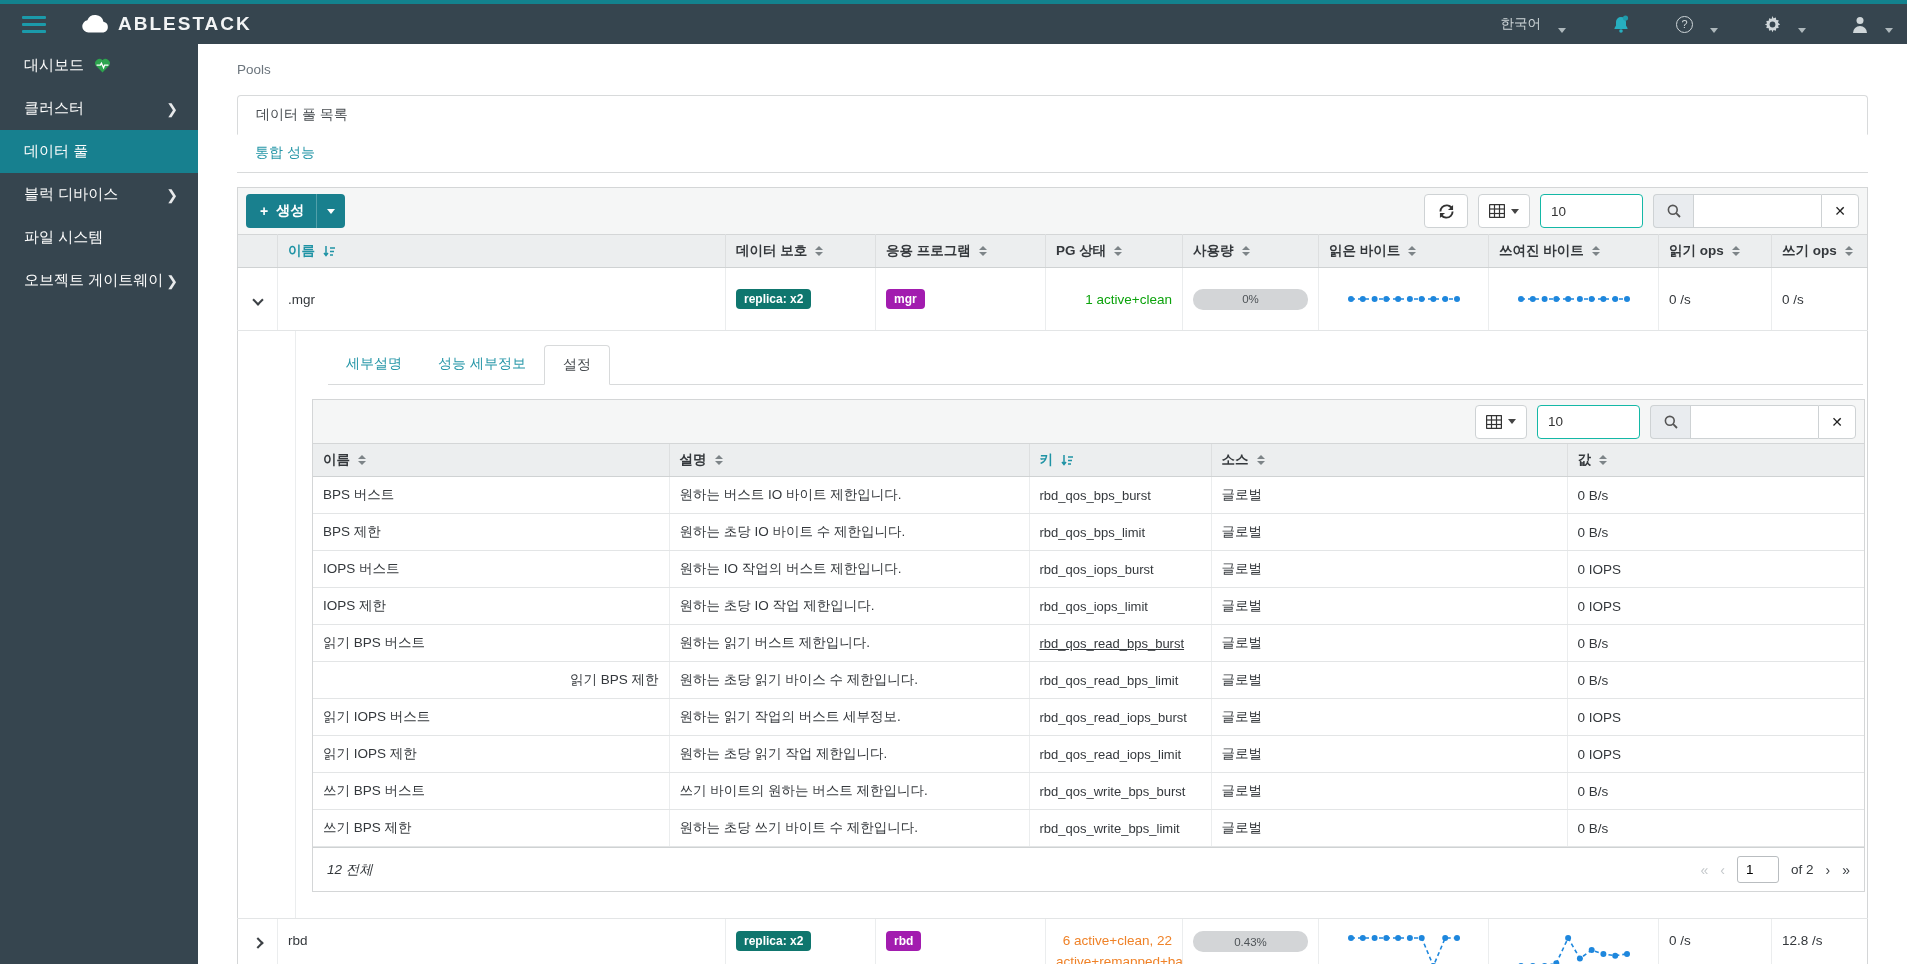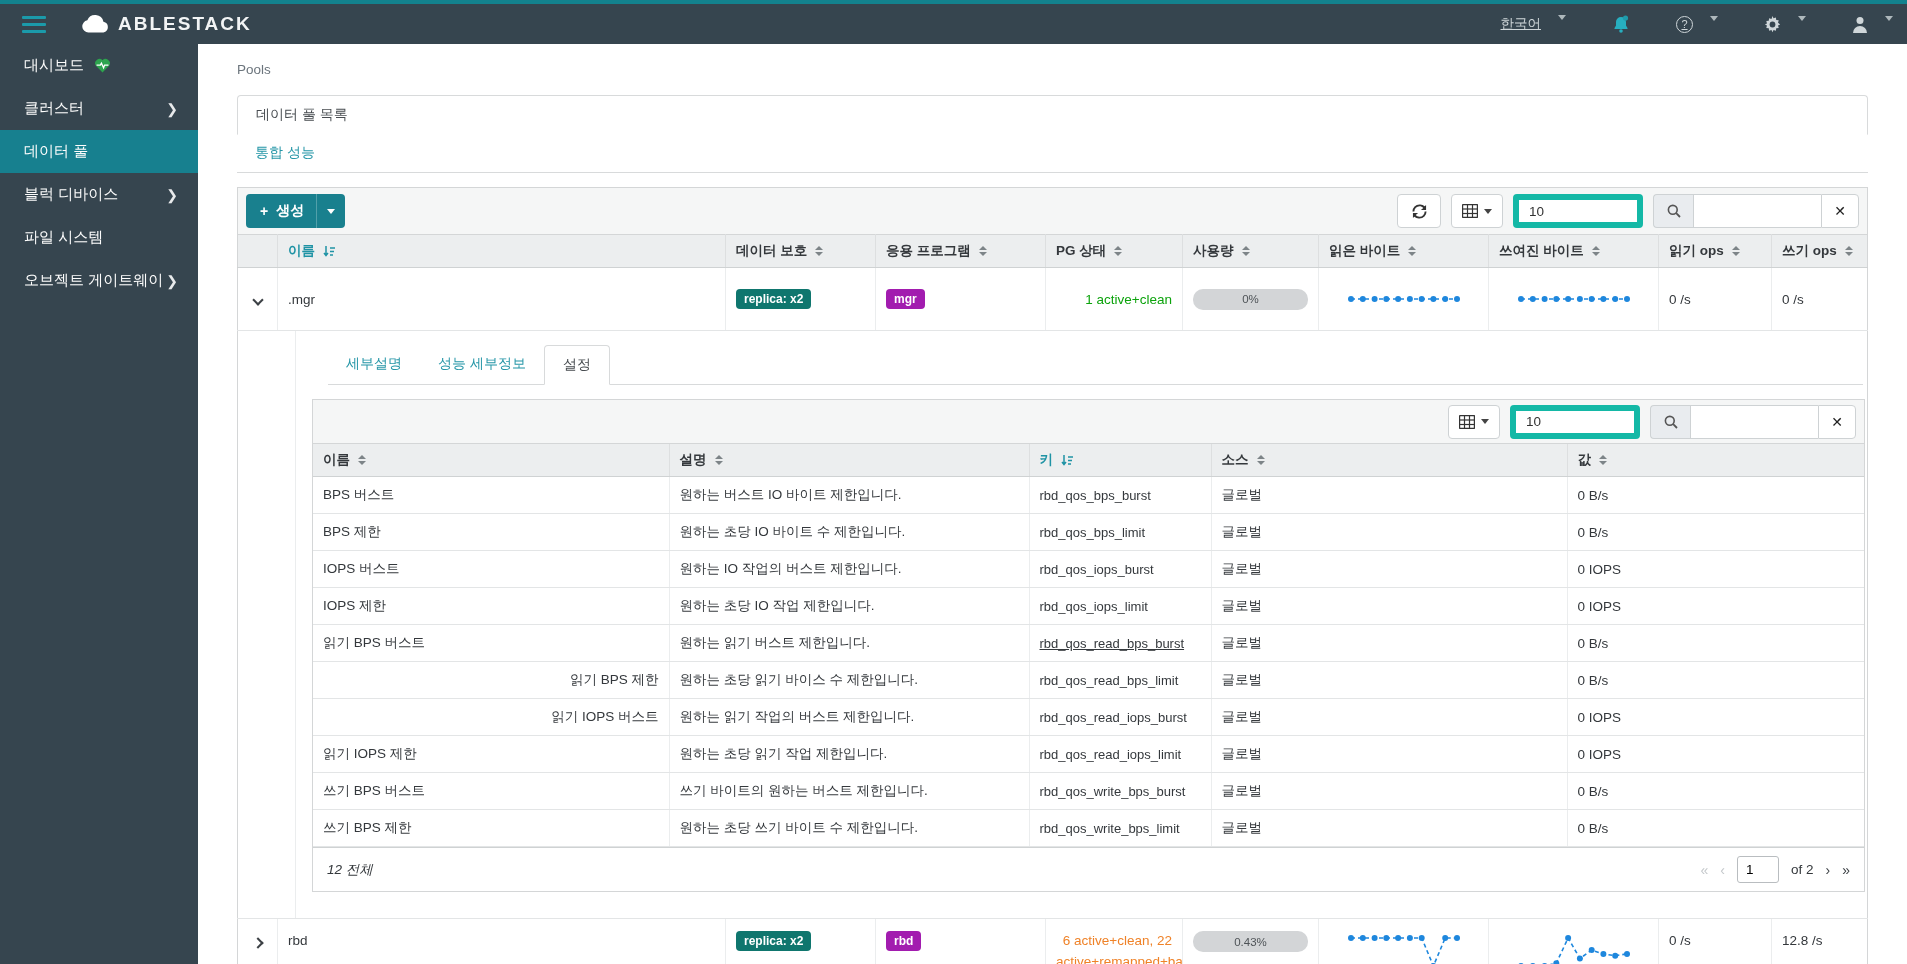--- a/index.html
+++ b/index.html
@@ -8,21 +8,21 @@
 
   
   .navbar { height:44px; background:#36454f; border-top:4px solid #13828e;
             display:flex; align-items:center; position:relative; z-index:10; }
   .hamburger { width:198px; display:flex; align-items:center; padding-left:22px; cursor:pointer; }
   .hamburger .bars { display:flex; flex-direction:column; gap:4px; }
   .hamburger .bars span { display:block; width:24px; height:3px; background:#1b9aaa; border-radius:1px; }
   .brand { display:flex; align-items:center; gap:8px; color:#fff; margin-left:-118px; }
   .brand-text { font-size:19px; font-weight:bold; letter-spacing:2px; color:#f2f4f5; }
   .nav-right { margin-left:auto; display:flex; align-items:center; gap:46px; padding-right:14px; }
-  .nav-item { color:#cfd6d9; font-size:13.5px; display:flex; align-items:flex-start; gap:17px; cursor:pointer; white-space:nowrap;text-decoration:underline; }
+  .nav-item { color:#cfd6d9; font-size:13.5px; display:flex; align-items:flex-end; gap:17px; cursor:pointer; white-space:nowrap; }
   .caret { width:0; height:0; border-left:4px solid transparent; border-right:4px solid transparent;
            border-top:5px solid #aeb8bc; display:inline-block; }
   .qmark { width:17px; height:17px; border:1.4px solid #cfd6d9; border-radius:50%;
            display:inline-flex; align-items:center; justify-content:center; font-size:11px; }
   .bell-dot { position:relative; }
 
   
   .sidebar { position:absolute; top:44px; left:0; bottom:0; width:198px; background:#36454f; }
   .side-item { height:43px; display:flex; align-items:center; padding:0 20px 0 24px;
                color:#fdfdfd; font-size:15px; cursor:pointer; }
@@ -45,21 +45,21 @@
   .btn-create { background:#19808e; color:#fff; border:none; border-radius:4px; height:34px;
                 display:flex; align-items:center; font-size:14px; font-weight:bold; cursor:pointer; }
   .btn-create .main-part { padding:0 12px 0 14px; display:flex; gap:8px; align-items:center; }
   .btn-create .split { padding:0 10px; border-left:1px solid rgba(255,255,255,.25);
                        height:100%; display:flex; align-items:center; }
   .btn-create .caret { border-top-color:#fff; }
   .spacer { flex:1; }
   .tbtn { background:#fff; border:1px solid #ced2d4; border-radius:4px; height:34px; min-width:44px;
           display:flex; align-items:center; justify-content:center; gap:6px; cursor:pointer; padding:0 10px; }
   .tbtn .caret { border-top-color:#444; }
-  .pagesize { width:130px; height:34px; border:6px solid #14b8a6; border-radius:4px;
+  .pagesize { width:103px; height:34px; border:1px solid #14b8a6; border-radius:4px;
               padding:0 10px; font-size:13.5px; color:#333; }
   .searchgrp { display:flex; height:34px; }
   .searchgrp .addon { width:40px; background:#e9ecef; border:1px solid #ced2d4; border-right:none;
                       border-radius:4px 0 0 4px; display:flex; align-items:center; justify-content:center; }
   .searchgrp input { width:128px; border:1px solid #ced2d4; border-right:none; padding:0 8px; font-size:13px; outline:none; }
   .searchgrp .clear { width:38px; background:#fff; border:1px solid #ced2d4; border-radius:0 4px 4px 0;
                       display:flex; align-items:center; justify-content:center; font-size:14px; color:#222;
                       font-weight:bold; cursor:pointer; }
 
   
@@ -551,22 +551,22 @@
 
                   <tr>
                     <td style="padding:9px 10px;text-align:right;">읽기 BPS 제한</td>
                     <td style="padding:9px 10px;">원하는 초당 읽기 바이스 수 제한입니다.</td>
                     <td style="padding:9px 10px; font-size:13px;">rbd_qos_read_bps_limit</td>
                     <td style="padding:9px 10px;">글로벌</td>
                     <td style="padding:9px 10px;">0 B/s</td>
                   </tr>
 
                   <tr>
-                    <td style="padding:9px 10px;text-align:right;">읽기 IOPS 버스트</td>
-                    <td style="padding:9px 10px;">원하는 읽기 작업의 버스트 제한입니다.</td>
+                    <td style="padding:9px 10px;">읽기 IOPS 버스트</td>
+                    <td style="padding:9px 10px;">원하는 읽기 작업의 버스트 세부정보.</td>
                     <td style="padding:9px 10px; font-size:13px;">rbd_qos_read_iops_burst</td>
                     <td style="padding:9px 10px;">글로벌</td>
                     <td style="padding:9px 10px;">0 IOPS</td>
                   </tr>
 
                   <tr>
                     <td style="padding:9px 10px;">읽기 IOPS 제한</td>
                     <td style="padding:9px 10px;">원하는 초당 읽기 작업 제한입니다.</td>
                     <td style="padding:9px 10px; font-size:13px;">rbd_qos_read_iops_limit</td>
                     <td style="padding:9px 10px;">글로벌</td>

